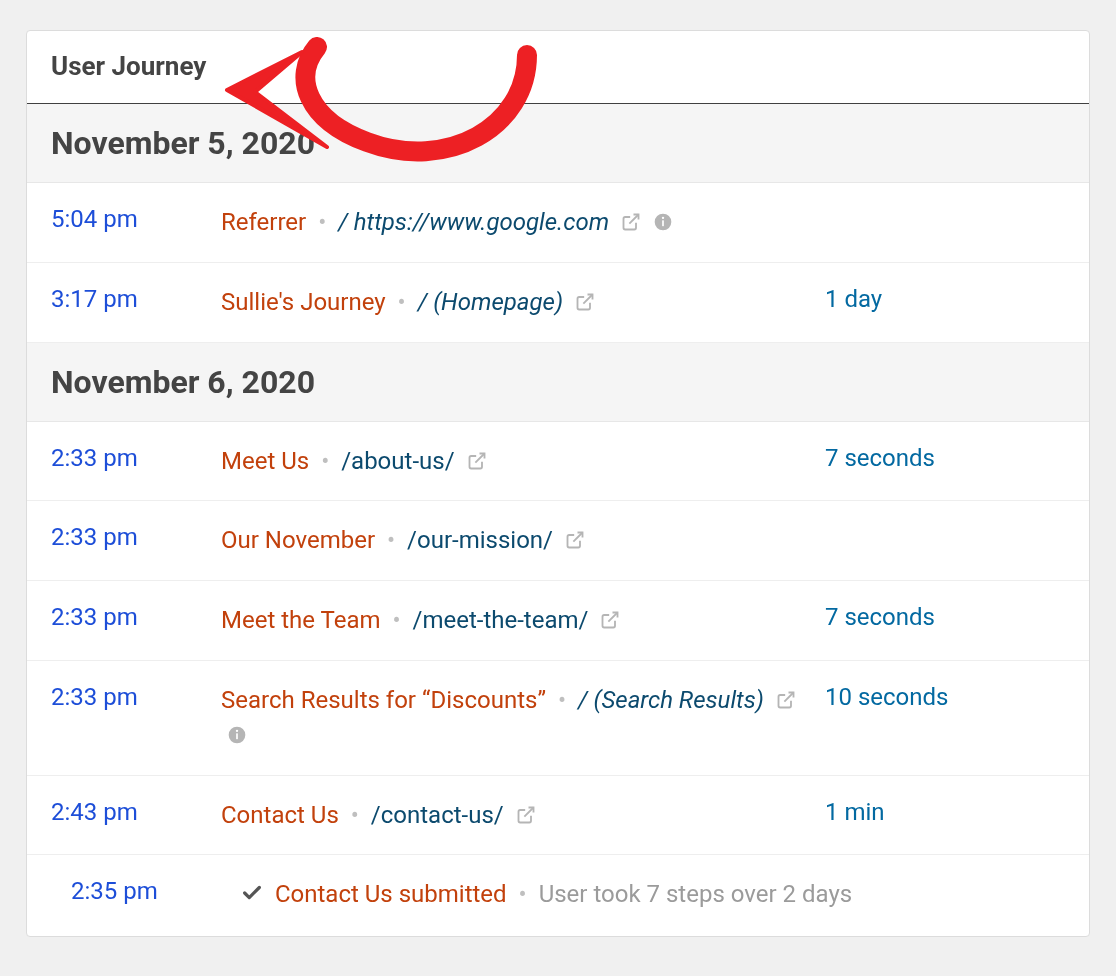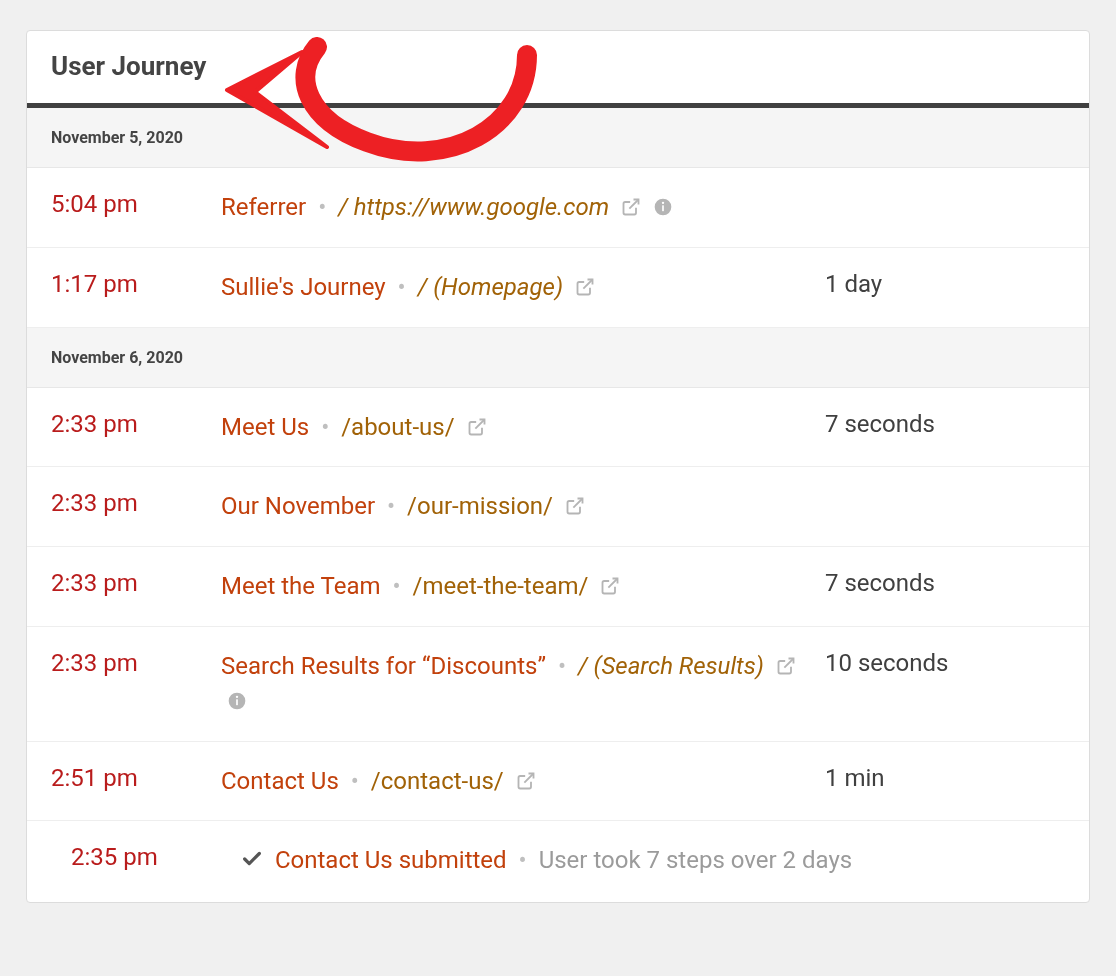--- a/index.html
+++ b/index.html
@@ -17,58 +17,58 @@
     border:1px solid #dcdcdc;
     border-radius:4px;
     overflow:hidden;
     position:relative;
   }
   .panel-header{
     padding:20px 24px 22px;
     font-size:26px;
     font-weight:700;
     color:#444;
-    border-bottom:5px solid #404040;
+    border-bottom:1px solid #404040;
     position:relative;
   }
   .date-header{
     background:#f5f5f5;
     border-bottom:1px solid #e7e7e7;
     padding:20px 24px;
-    font-size:16px;
+    font-size:32px;
     font-weight:700;
     color:#444;
   }
   .row{
     display:flex;
     align-items:flex-start;
     padding:22px 24px;
     border-bottom:1px solid #eee;
     font-size:24px;
   }
   .row:last-child{border-bottom:none;padding-left:44px;}
   .col-time{
     width:170px;
     flex:0 0 170px;
-    color:#b91c1c;
+    color:#1d4ed8;
   }
   .col-main{
     flex:1 1 auto;
     color:#444;
     padding-right:20px;
     line-height:1.45;
   }
   .col-dur{
     width:240px;
     flex:0 0 240px;
-    color:#404040;
+    color:#0369a1;
   }
   .title{color:#c2410c;font-weight:400;}
   .dot{color:#bfbfbf;padding:0 6px;}
-  .path{color:#a16207;margin-top:40px;}
+  .path{color:#0c4a6e;margin-top:40px;}
   .path-italic{font-style:italic;}
   .meta{color:#9b9b9b;}
   .icon{
     display:inline-block;
     vertical-align:-2px;
     margin-left:6px;
   }
   .icon svg{display:block;}
   .check{margin-right:6px;vertical-align:-2px;}
   
@@ -119,21 +119,21 @@
           <circle cx="12" cy="12" r="10"></circle>
             <rect x="11" y="10" width="2" height="7" fill="#fff"></rect>
             <circle cx="12" cy="7" r="1.4" fill="#fff"></circle>
         </svg>
       </span>
     </div>
     <div class="col-dur"></div>
   </div>
 
   <div class="row">
-    <div class="col-time">1:17 pm</div>
+    <div class="col-time">3:17 pm</div>
     <div class="col-main">
       <span class="title">Sullie's Journey</span>
       <span class="dot">•</span>
       <span class="path path-italic">/ (Homepage)</span>
       <span class="icon">
         <svg width="20" height="20" viewBox="0 0 24 24" fill="none" stroke="#b5b5b5" stroke-width="2.2">
           <path d="M18 13v6a2 2 0 0 1-2 2H5a2 2 0 0 1-2-2V8a2 2 0 0 1 2-2h6"></path>
             <path d="M15 3h6v6"></path>
             <path d="M10 14 21 3"></path>
         </svg>
@@ -212,21 +212,21 @@
           <circle cx="12" cy="12" r="10"></circle>
             <rect x="11" y="10" width="2" height="7" fill="#fff"></rect>
             <circle cx="12" cy="7" r="1.4" fill="#fff"></circle>
         </svg>
       </span>
     </div>
     <div class="col-dur">10 seconds</div>
   </div>
 
   <div class="row">
-    <div class="col-time">2:51 pm</div>
+    <div class="col-time">2:43 pm</div>
     <div class="col-main">
       <span class="title">Contact Us</span>
       <span class="dot">•</span>
       <span class="path">/contact-us/</span>
       <span class="icon">
         <svg width="20" height="20" viewBox="0 0 24 24" fill="none" stroke="#b5b5b5" stroke-width="2.2">
           <path d="M18 13v6a2 2 0 0 1-2 2H5a2 2 0 0 1-2-2V8a2 2 0 0 1 2-2h6"></path>
             <path d="M15 3h6v6"></path>
             <path d="M10 14 21 3"></path>
         </svg>

